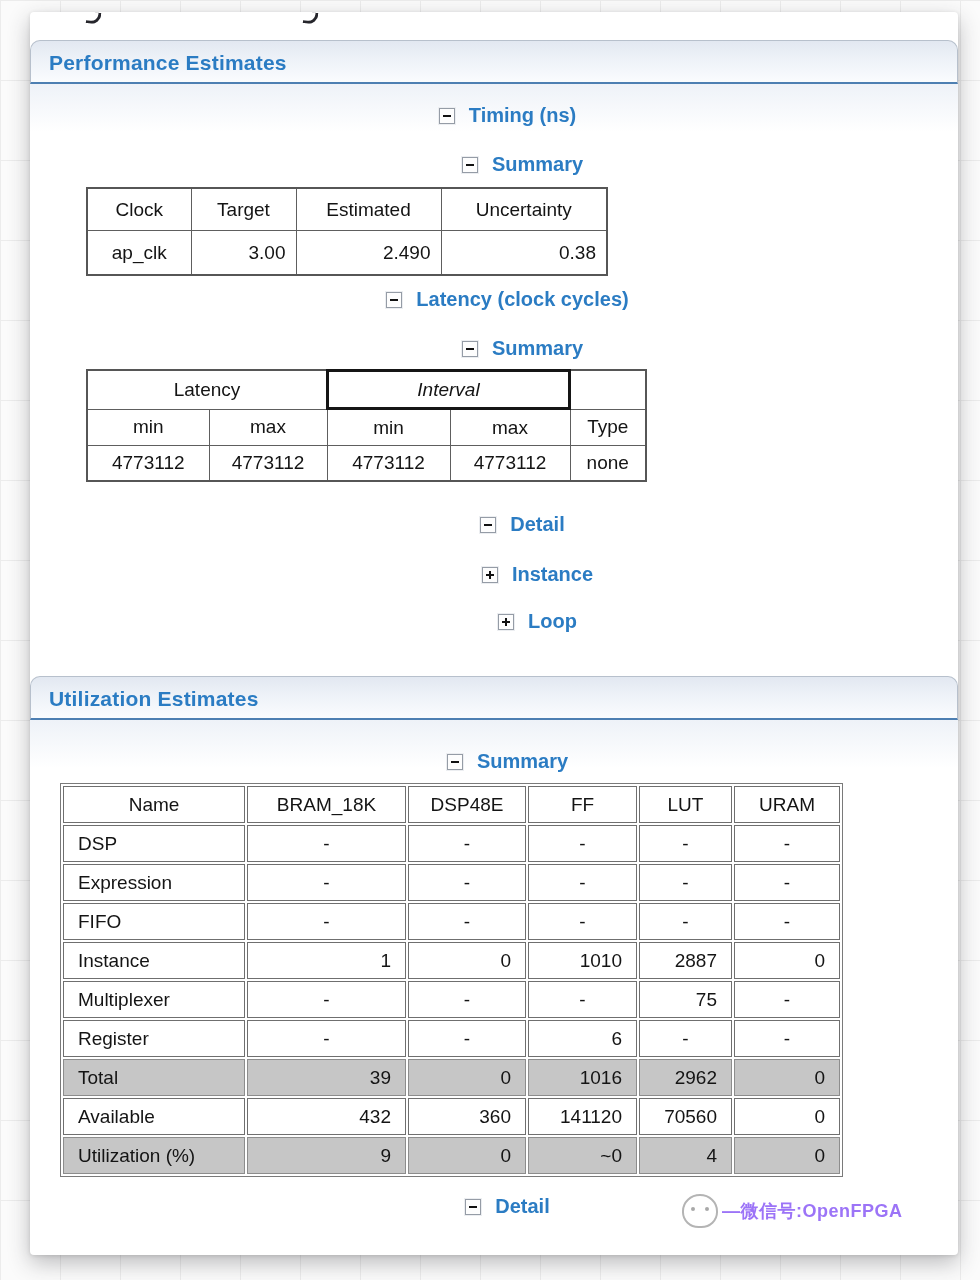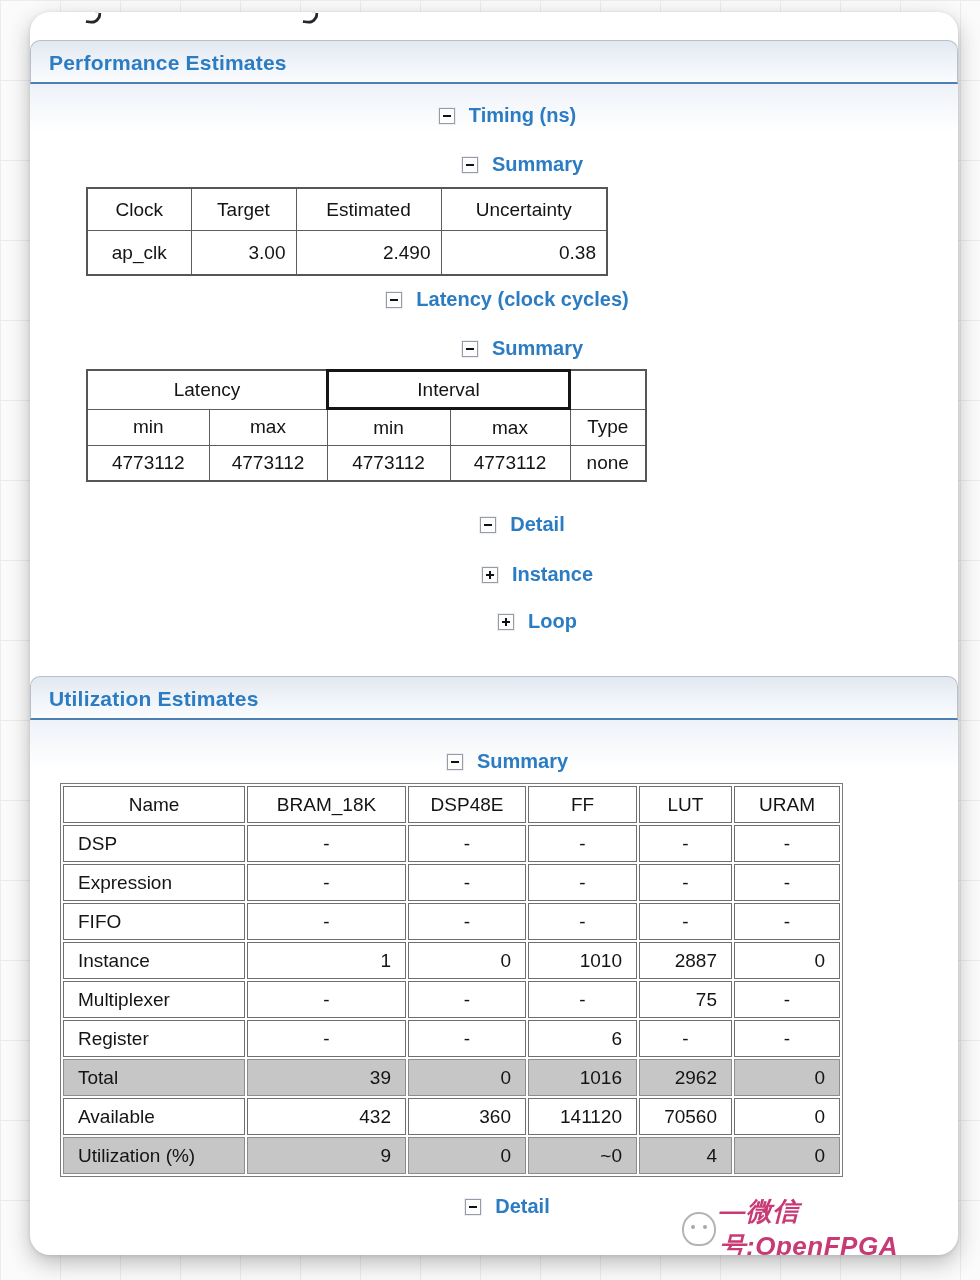--- a/index.html
+++ b/index.html
@@ -7,21 +7,21 @@
     width:980px;height:1280px;overflow:hidden;position:relative;
     font-family:"Liberation Sans",sans-serif;color:#161616;
     background-color:#fbfbfb;
     background-image:
       linear-gradient(to right,#ececec 1px,transparent 1px),
       linear-gradient(to bottom,#ececec 1px,transparent 1px);
     background-size:60px 80px;
   }
   .card{
     position:absolute;left:30px;top:12px;width:928px;height:1243px;
-    background:#ffffff;border-radius:20px;
+    background:#ffffff;border-radius:4px;
     box-shadow:0 8px 22px rgba(40,40,45,.30),0 1px 4px rgba(0,0,0,.12);
     overflow:hidden;
   }
   
   .frag{position:absolute;top:0;width:12px;height:9px;
     border-right:3px solid #26262c;border-bottom:3px solid #26262c;
     border-bottom-right-radius:10px;transform:rotate(6deg);}
   .frag.f1{left:56px;} .frag.f2{left:273px;}
 
   
@@ -56,21 +56,21 @@
     font-weight:normal;text-align:center;overflow:hidden;white-space:nowrap;margin-left:36px;}
   table.rpt{border:2px solid #565656;}
   table.timing{margin:11px 0 0 56px;}
   table.timing th{height:41px;}
   table.timing td{height:43px;}
   table.timing td.r{text-align:right;}
   table.lat{margin:9px 0 0 56px;}
   table.lat tr.grp th{height:37px;}
   table.lat tr.sub th{height:35px;}
   table.lat td{height:34px;}
-  table.lat th.sel{border:2px solid #151515;box-shadow:inset 0 0 0 1px #151515;}
+  table.lat th.sel{border:2px solid #151515;box-shadow:inset 0 0 0 1px #151515;font-style:italic;}
 
   
   table.util{border-collapse:separate;border-spacing:2px;table-layout:fixed;
     margin:10px 0 0 30px;font-size:19px;color:#141414;
     border:1px solid #7a7a7a;background:#fff;}
   table.util th,table.util td{border:1px solid #6f6f6f;height:35px;
     padding:0 14px;font-weight:normal;white-space:nowrap;overflow:hidden;}
   table.util th{text-align:center;}
   table.util td.name{text-align:left;margin-left:33px;}
   table.util td.r{text-align:right;}
@@ -79,22 +79,22 @@
 
   
   .watermark{position:absolute;left:652px;top:1182px;display:flex;
     align-items:center;gap:4px;opacity:.85;pointer-events:none;}
   .ghost{width:32px;height:30px;background:rgba(255,255,255,.9);
     border:2px solid #a7a7a7;border-radius:50% 50% 46% 46%;position:relative;
     box-shadow:0 0 2px #fff;}
   .ghost::before,.ghost::after{content:"";position:absolute;top:11px;width:4px;
     height:4px;border-radius:50%;background:#9a9a9a;}
   .ghost::before{left:7px;} .ghost::after{right:7px;}
-  .wm-text{font-size:26px;font-weight:bold;color:#be185d;letter-spacing:.5px;
-    text-shadow:0 0 2px #ffffff,0 0 1px #ffffff,1px 1px 0 #ffffff;font-style:italic;}
+  .wm-text{font-size:18px;font-weight:bold;color:#8b5cf6;letter-spacing:.5px;
+    text-shadow:0 0 2px #ffffff,0 0 1px #ffffff,1px 1px 0 #ffffff;}
 </style>
 </head>
 <body>
 
 <div class="card">
   <div class="frag f1"></div>
   <div class="frag f2"></div>
 
   <div class="sec-bar first">
     <span class="sec-title">Performance Estimates</span>

